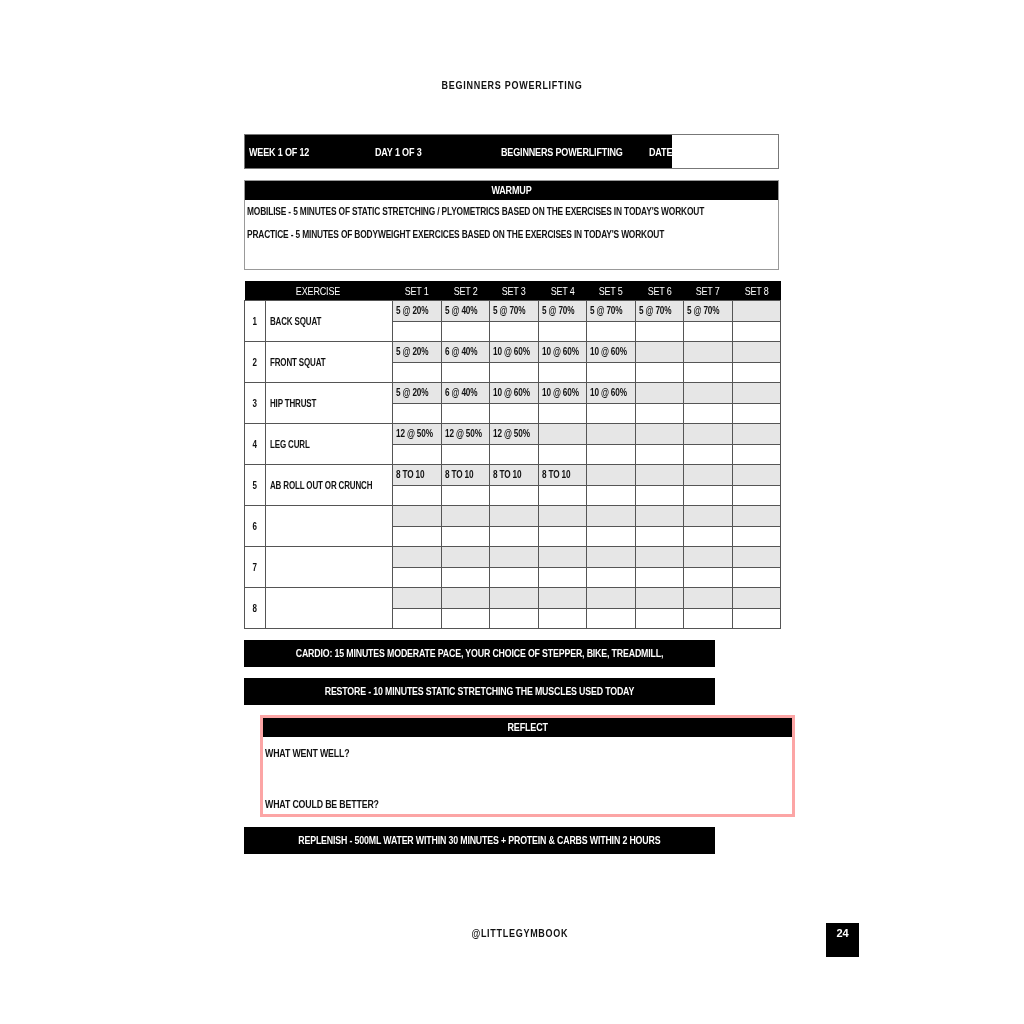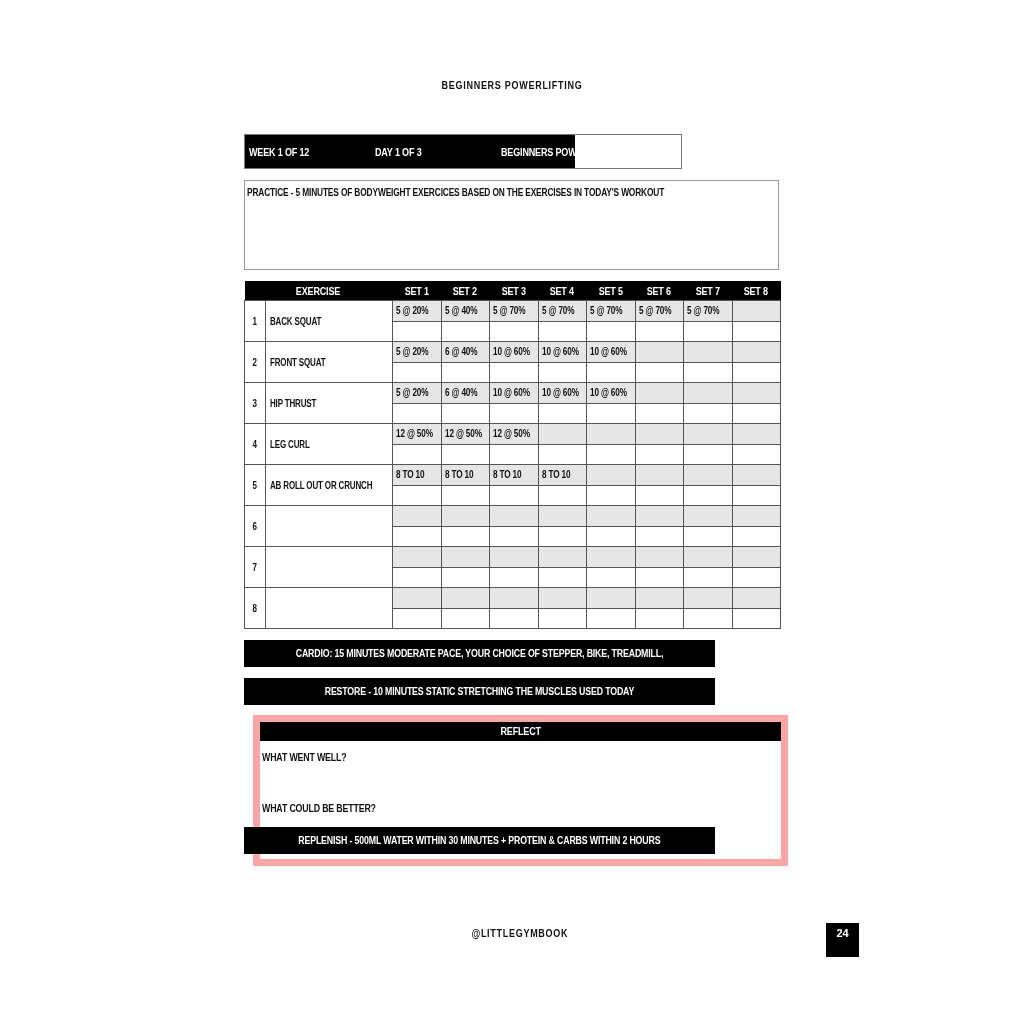--- a/index.html
+++ b/index.html
@@ -1,60 +1,62 @@
 <!DOCTYPE html>
 <html><head>
 <meta charset="utf-8">
 <style>
   html,body{margin:0;padding:0;background:#fff;}
   body{width:1024px;height:1024px;position:relative;font-family:"Liberation Sans",sans-serif;color:#111;overflow:hidden;}
   .cond{font-family:"Liberation Sans",sans-serif;font-weight:bold;text-transform:uppercase;letter-spacing:-0.2px;}
   .page-title{position:absolute;top:80px;left:0;width:1024px;text-align:center;font-size:10px;letter-spacing:0.8px;transform:scaleX(0.9);}
-  .hdr{position:absolute;left:244px;top:134px;width:438px;height:35px;background:#000;border:1px solid #777;box-sizing:border-box;display:flex;align-items:center;color:#fff;font-size:11px;}
+  .hdr{position:absolute;left:244px;top:134px;width:535px;height:35px;background:#000;border:1px solid #777;box-sizing:border-box;display:flex;align-items:center;color:#fff;font-size:11px;}
   .hdr span{position:absolute;transform:scaleX(0.82);transform-origin:left center;}
   .date-box{position:absolute;right:0;top:0;width:106px;height:33px;background:#fff;}
   .warm{position:absolute;left:244px;top:180px;width:535px;height:90px;border:1px solid #999;box-sizing:border-box;}
   .bar-title{background:#000;color:#fff;text-align:center;font-size:11px;height:19px;line-height:19px;}
   .bar-title span{display:inline-block;transform:scaleX(0.82);}
   .warm-line{font-size:11px;height:22.5px;line-height:22px;padding-left:2px;white-space:nowrap;}
   .warm-line span{display:inline-block;transform:scaleX(0.76);transform-origin:left center;}
   table.ex{position:absolute;left:244px;top:281px;border-collapse:collapse;width:536px;table-layout:fixed;}
-  table.ex th{background:#000;color:#fff;font-size:11px;height:19px;padding:0;font-weight:bold;}
+  table.ex th{background:#000;color:#fff;font-size:11px;height:19px;padding:0;font-weight:normal;}
   table.ex th span{display:inline-block;transform:scaleX(0.82);}
   table.ex td{border:1px solid #555;padding:0;height:19.5px;font-size:10px;font-weight:bold;vertical-align:middle;}
   td.num{text-align:center;font-size:13px;}
   td.num span{display:inline-block;transform:scaleX(0.8);}
   td.name{padding-left:4px !important;font-size:10px;white-space:nowrap;}
   td.name span{display:inline-block;transform:scaleX(0.8);transform-origin:left center;}
   td.set{background:#e6e6e6;padding-left:3px !important;white-space:nowrap;}
   td.set span{display:inline-block;transform:scaleX(0.82);transform-origin:left center;}
   td.blank{background:#fff;}
   .band{position:absolute;left:244px;width:471px;height:27px;background:#000;color:#fff;text-align:center;line-height:27px;font-size:11px;}
   .band span{display:inline-block;transform:scaleX(0.8);}
-  .reflect{position:absolute;left:253px;top:715px;width:535px;height:151px;border:7px solid #fca5a5;box-sizing:border-box;}
+  .reflect{position:absolute;left:260px;top:715px;width:535px;height:102px;border:3px solid #fca5a5;box-sizing:border-box;}
   .q{position:absolute;left:2px;font-size:11px;}
   .q span{display:inline-block;transform:scaleX(0.8);transform-origin:left center;}
   .footer{position:absolute;top:928px;left:0;width:1024px;text-align:center;font-size:10px;letter-spacing:0.8px;margin-left:8px;}
   .footer span{display:inline-block;transform:scaleX(0.9);}
   .pgnum{position:absolute;left:826px;top:923px;width:33px;height:34px;background:#000;color:#fff;text-align:center;line-height:21px;font-size:11px;}
 </style>
 </head>
 <body>
 
 <div class="page-title cond">BEGINNERS POWERLIFTING</div>
 
 <div class="hdr cond">
   <span style="left:4px">WEEK 1 OF 12</span>
   <span style="left:130px">DAY 1 OF 3</span>
   <span style="left:256px">BEGINNERS POWERLIFTING</span>
   <span style="left:404px">DATE</span>
   <div class="date-box"></div>
 </div>
 
 <div class="warm cond">
+  <div class="bar-title"><span>WARMUP</span></div>
+  <div class="warm-line"><span>MOBILISE - 5 MINUTES OF STATIC STRETCHING / PLYOMETRICS BASED ON THE EXERCISES IN TODAY'S WORKOUT</span></div>
   <div class="warm-line"><span>PRACTICE - 5 MINUTES OF BODYWEIGHT EXERCICES BASED ON THE EXERCISES IN TODAY'S WORKOUT</span></div>
 </div>
 
 <table class="ex cond">
   <colgroup>
     <col style="width:21px">
       <col style="width:127px">
     <col style="width:48.5px">
       <col style="width:48.5px">
       <col style="width:48.5px">

